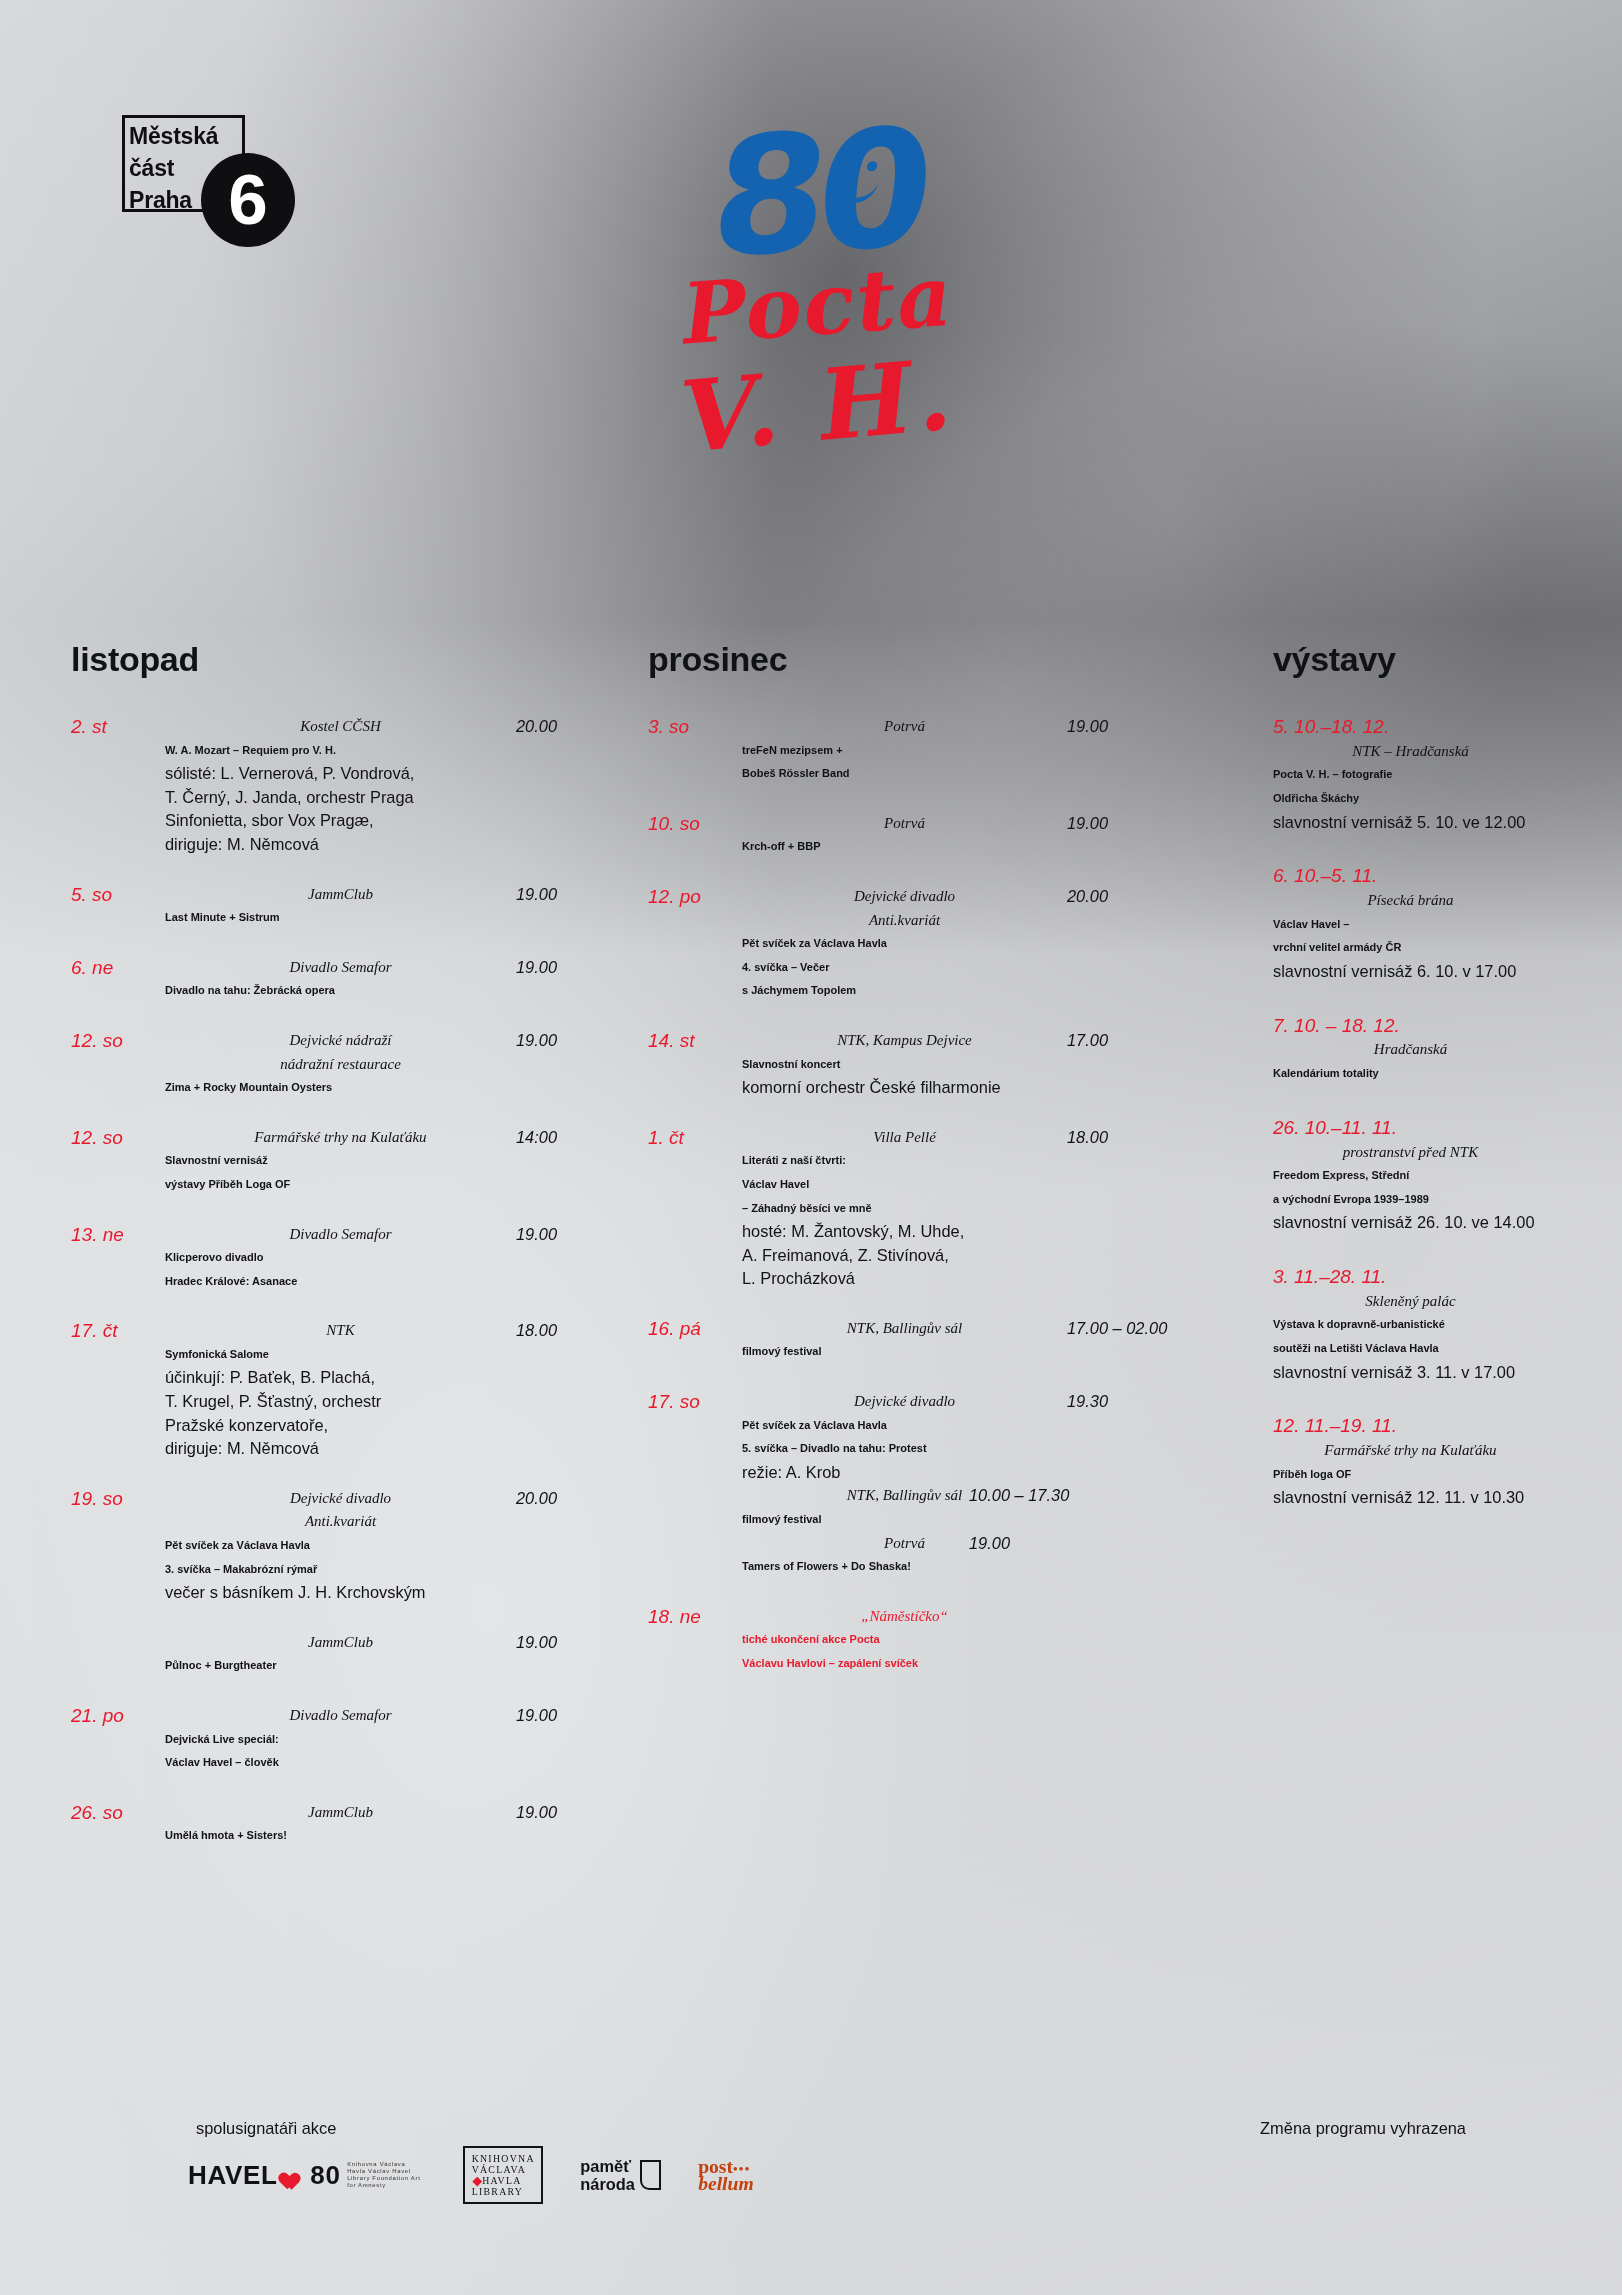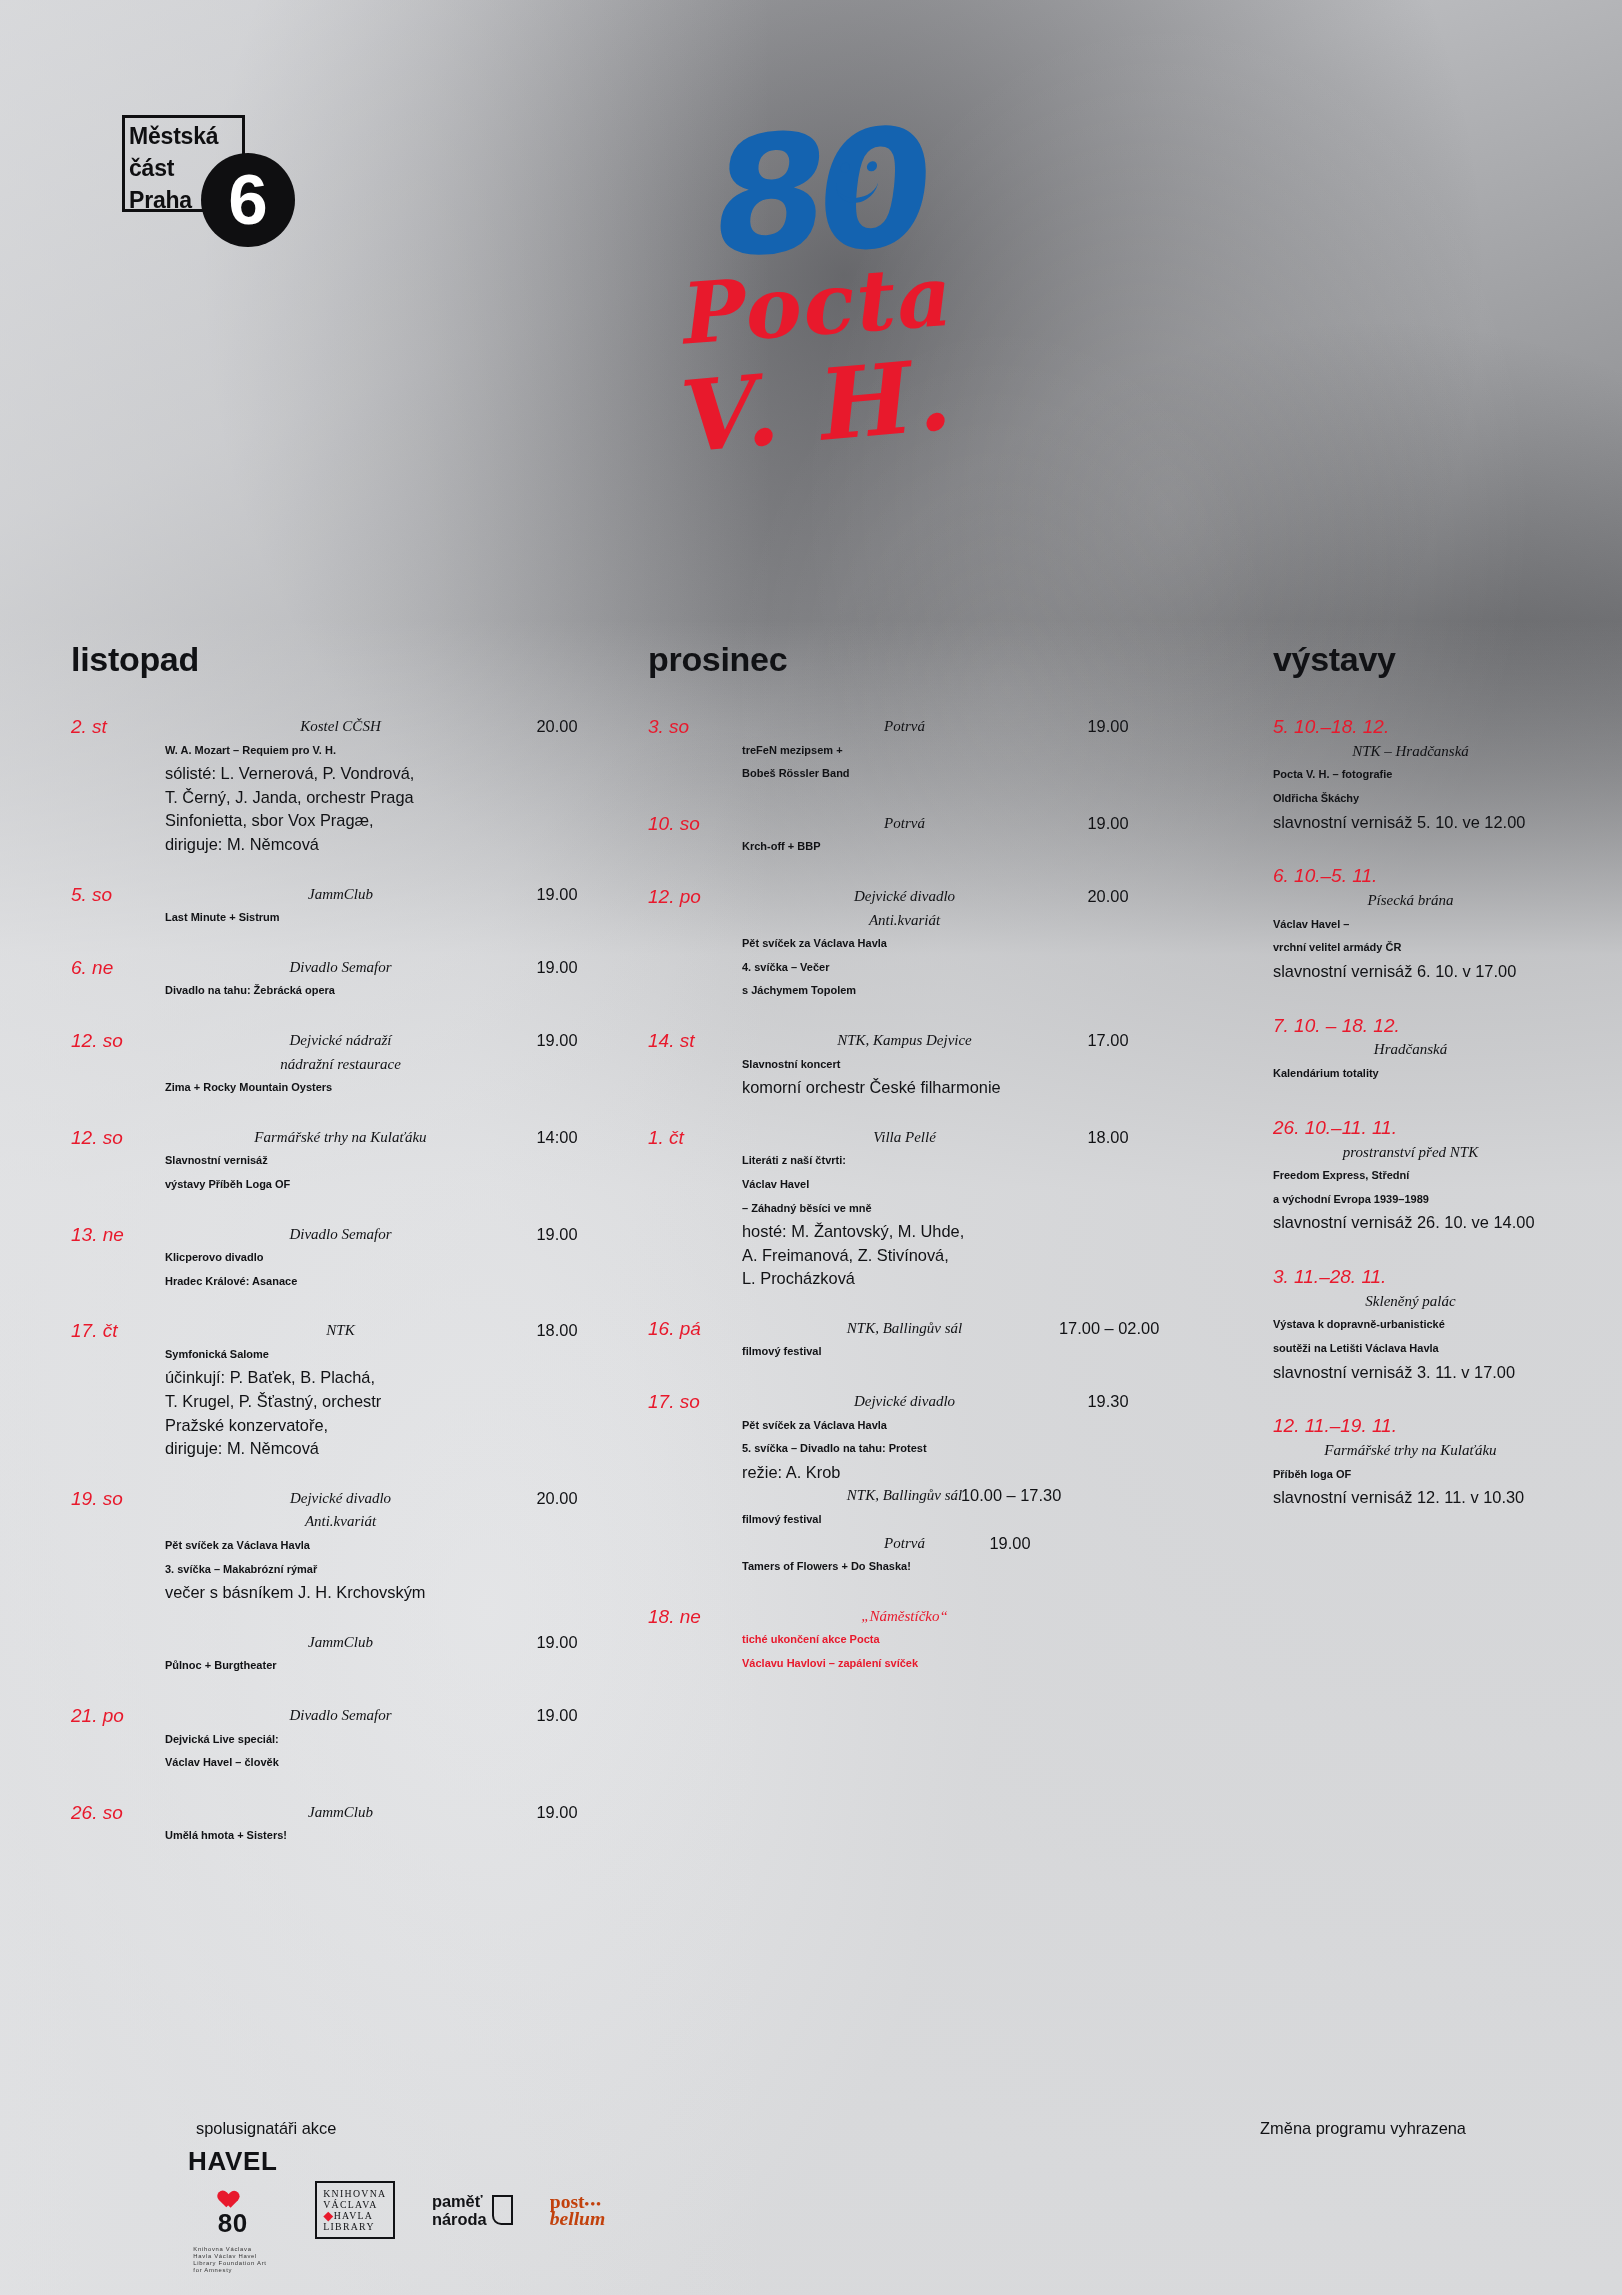--- a/index.html
+++ b/index.html
@@ -211,25 +211,26 @@
     color: #e8192c;
     white-space: nowrap;
   }
   .event .body {
     margin-left: 94px;
     padding-right: 98px;
     position: relative;
   }
   .event .time {
     position: absolute;
-    right: 8px;
+    right: 0;
     top: 0;
     width: 98px;
-    text-align: center;
-    font-family: "Liberation Sans", sans-serif;
+    text-align: left;
+    font-family: "Liberation Sans", sans-serif;
+    font-style: italic;
     font-size: 16.4px;
     line-height: 23.6px;
     color: #111215;
     white-space: nowrap;
   }
   .event .venue {
     font-family: Liberation Serif, serif;
     font-style: italic;
     font-size: 15px;
     line-height: 23.6px;
@@ -298,21 +299,20 @@
   }
   .logo-havel {
     display: flex;
     align-items: center;
     gap: 6.5px;
     font-family: "Liberation Sans", sans-serif;
     font-weight: 700;
     font-size: 26px;
     color: #111215;
     letter-spacing: 0.7px;
-    flex-direction: column;
   }
   .logo-havel .heart {
     position: relative;
     width: 19.6px;
     height: 18.3px;
   }
   .logo-havel .heart::before,
   .logo-havel .heart::after {
     content: "";
     position: absolute;

